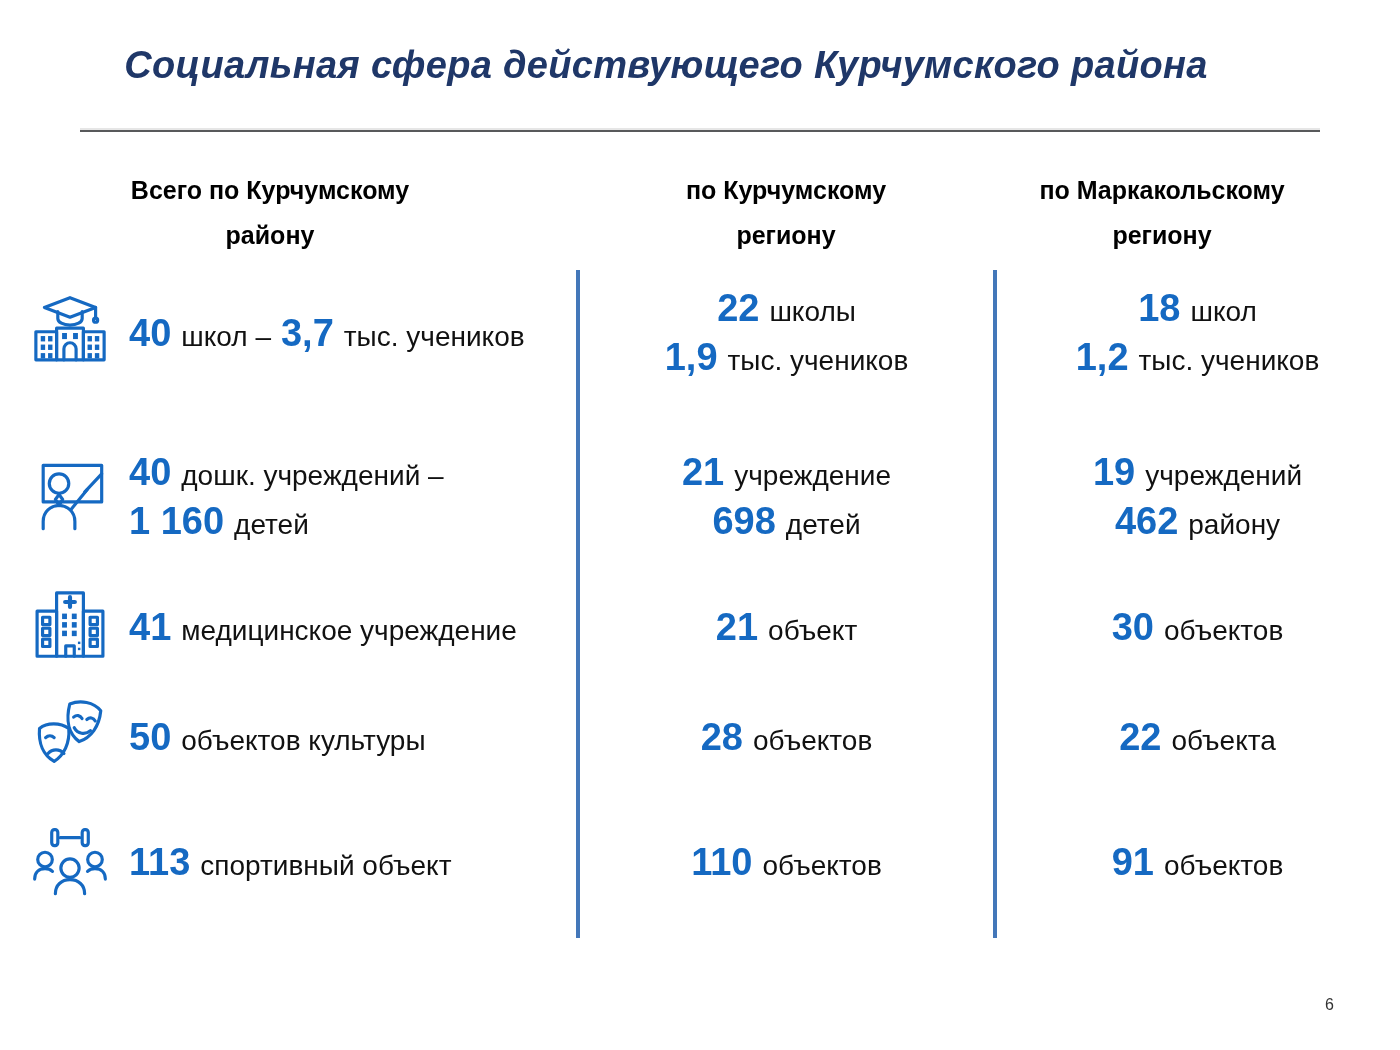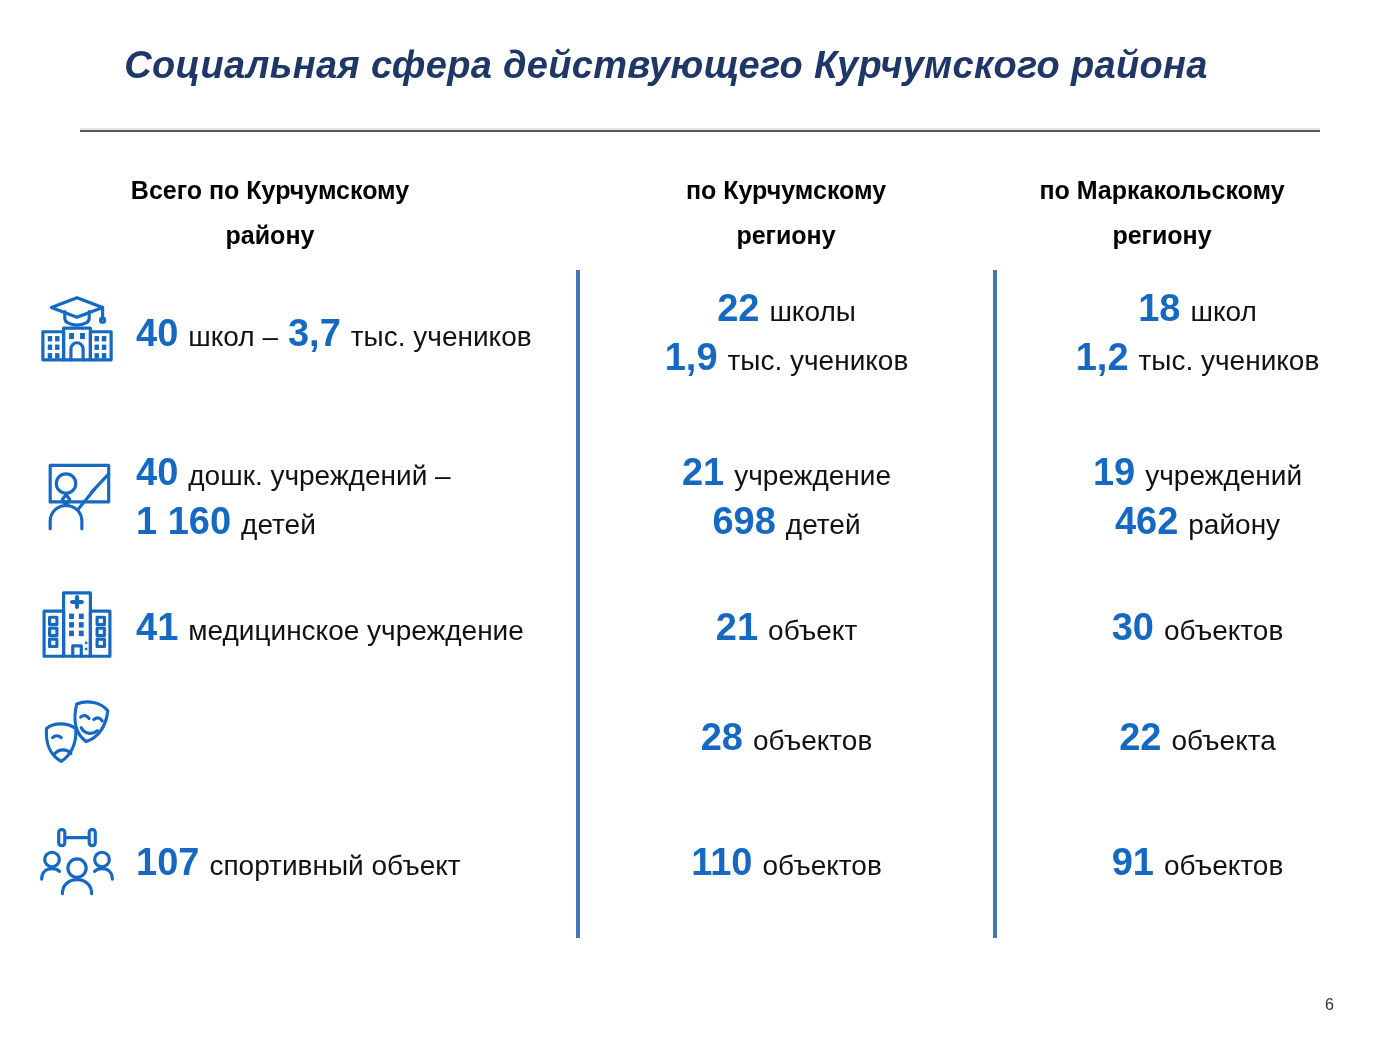--- a/index.html
+++ b/index.html
@@ -29,21 +29,21 @@
   .vdiv1 { left:576px; }
   .vdiv2 { left:993px; }
   .row { position:absolute; left:0; width:1400px; display:grid;
          grid-template-columns:578px 417px 405px; }
   .row1 { top:272px; height:122px; }
   .row2 { top:442px; height:110px; }
   .row3 { top:588px; height:72px; }
   .row4 { top:698px; height:74px; }
   .row5 { top:818px; height:88px; }
   .cell { display:flex; flex-direction:column; align-items:center; justify-content:center; row-gap:6px; }
-  .cell.c1 { flex-direction:row; justify-content:flex-start; padding-left:32px; column-gap:14px; }
+  .cell.c1 { flex-direction:row; justify-content:flex-start; padding-left:25px; column-gap:14px; }
   .ltext { display:flex; flex-direction:column; row-gap:6px; }
   .line { display:flex; align-items:baseline; justify-content:flex-end; column-gap:10px; white-space:nowrap; }
   .ltext .line { justify-content:flex-start; }
   .num { font-size:38px; font-weight:bold; color:var(--accent,#1569c2); }
   .txt { font-size:28px; color:var(--text,#111111); }
   .icon-box { width:90px; display:flex; align-items:center; justify-content:center; flex:0 0 90px; }
   svg.icn { width:78px; height:78px; }
   .icn path, .icn rect, .icn circle, .icn line {
     stroke:var(--accent,#1569c2); fill:none; stroke-width:2.6;
     stroke-linecap:round; stroke-linejoin:round;
@@ -225,20 +225,26 @@
             <path d="M29 7 c8-5 19-5 26 1 c1 13 -4 23 -13 28 c-10-5 -14-16 -13-29 z"></path>
             <path d="M34 17 c2-2.5 5-2.5 7 0"></path>
             <path d="M45 17 c2-2.5 5-2.5 7 0"></path>
             <path d="M36 25.5 c3.5 4.5 10 4.5 13.5 0"></path>
           </g>
           <path d="M7 25 c6-5 17-5 24 0 c1 12 -4 22 -12 27 c-9-5 -13-15 -12-27 z"></path>
           <path d="M12 32.5 c2-2 5-2 7 0"></path>
           <path d="M14 45.5 c3.5-4 9.5-4 13 0"></path>
         </svg>
       </span>
+      <div class="ltext">
+        <div class="line">
+          <span class="num">50</span>
+          <span class="txt">объектов культуры</span>
+        </div>
+      </div>
     </div>
     <div class="cell c2">
       <div class="line">
         <span class="num">28</span>
         <span class="txt">объектов</span>
       </div>
     </div>
     <div class="cell c3">
       <div class="line">
         <span class="num">22</span>
@@ -257,21 +263,21 @@
           <circle cx="11.5" cy="30" r="6"></circle>
           <path d="M3 46 c0-5.5 3.5-8.5 8.5-8.5 c2.5 0 4.6 0.8 6.1 2.2"></path>
           <circle cx="52.5" cy="30" r="6"></circle>
           <path d="M61 46 c0-5.5 -3.5-8.5 -8.5-8.5 c-2.5 0 -4.6 0.8 -6.1 2.2"></path>
           <circle cx="32" cy="37" r="7.5"></circle>
           <path d="M20 58 c0-7 5-11.5 12-11.5 s12 4.5 12 11.5"></path>
         </svg>
       </span>
       <div class="ltext">
         <div class="line">
-          <span class="num">107</span>
+          <span class="num">113</span>
           <span class="txt">спортивный объект</span>
         </div>
       </div>
     </div>
     <div class="cell c2">
       <div class="line">
         <span class="num">110</span>
         <span class="txt">объектов</span>
       </div>
     </div>

